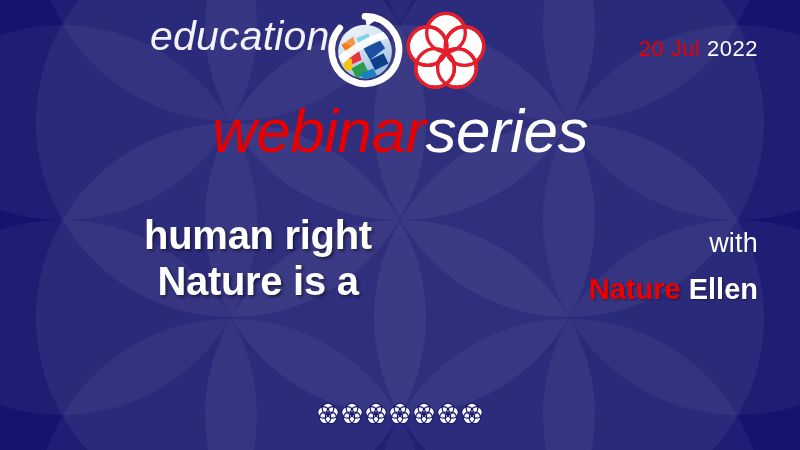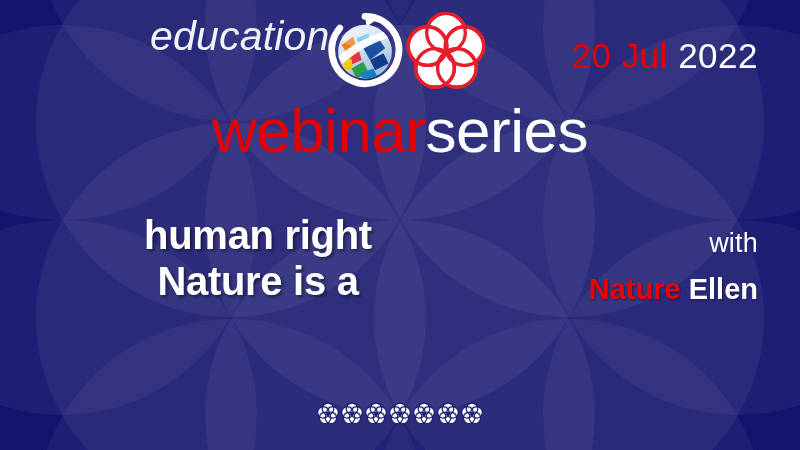--- a/index.html
+++ b/index.html
@@ -65,39 +65,40 @@
     left: 404px;
     top: 10px;
     width: 84px;
     height: 84px;
   }
 
   .date {
     position: absolute;
     right: 42px;
     top: 36px;
-    font-size: 35px;
+    font-size: 22px;
     font-weight: 300;
     letter-spacing: 0.5px;
     white-space: nowrap;
   }
   .date .d-day { color: #e60000; }
   .date .d-year { color: #ffffff; }
 
   
   .series {
     position: absolute;
     left: 0;
     right: 0;
     top: 95px;
     text-align: center;
     font-size: 62px;
     font-weight: 300;
     letter-spacing: -0.5px;
     white-space: nowrap;
+    font-style: italic;
   }
   .series .s-webinar { color: #e60000; }
   .series .s-series { color: #ffffff; }
 
   
   .title {
     position: absolute;
     left: 58px;
     top: 212px;
     width: 400px;

